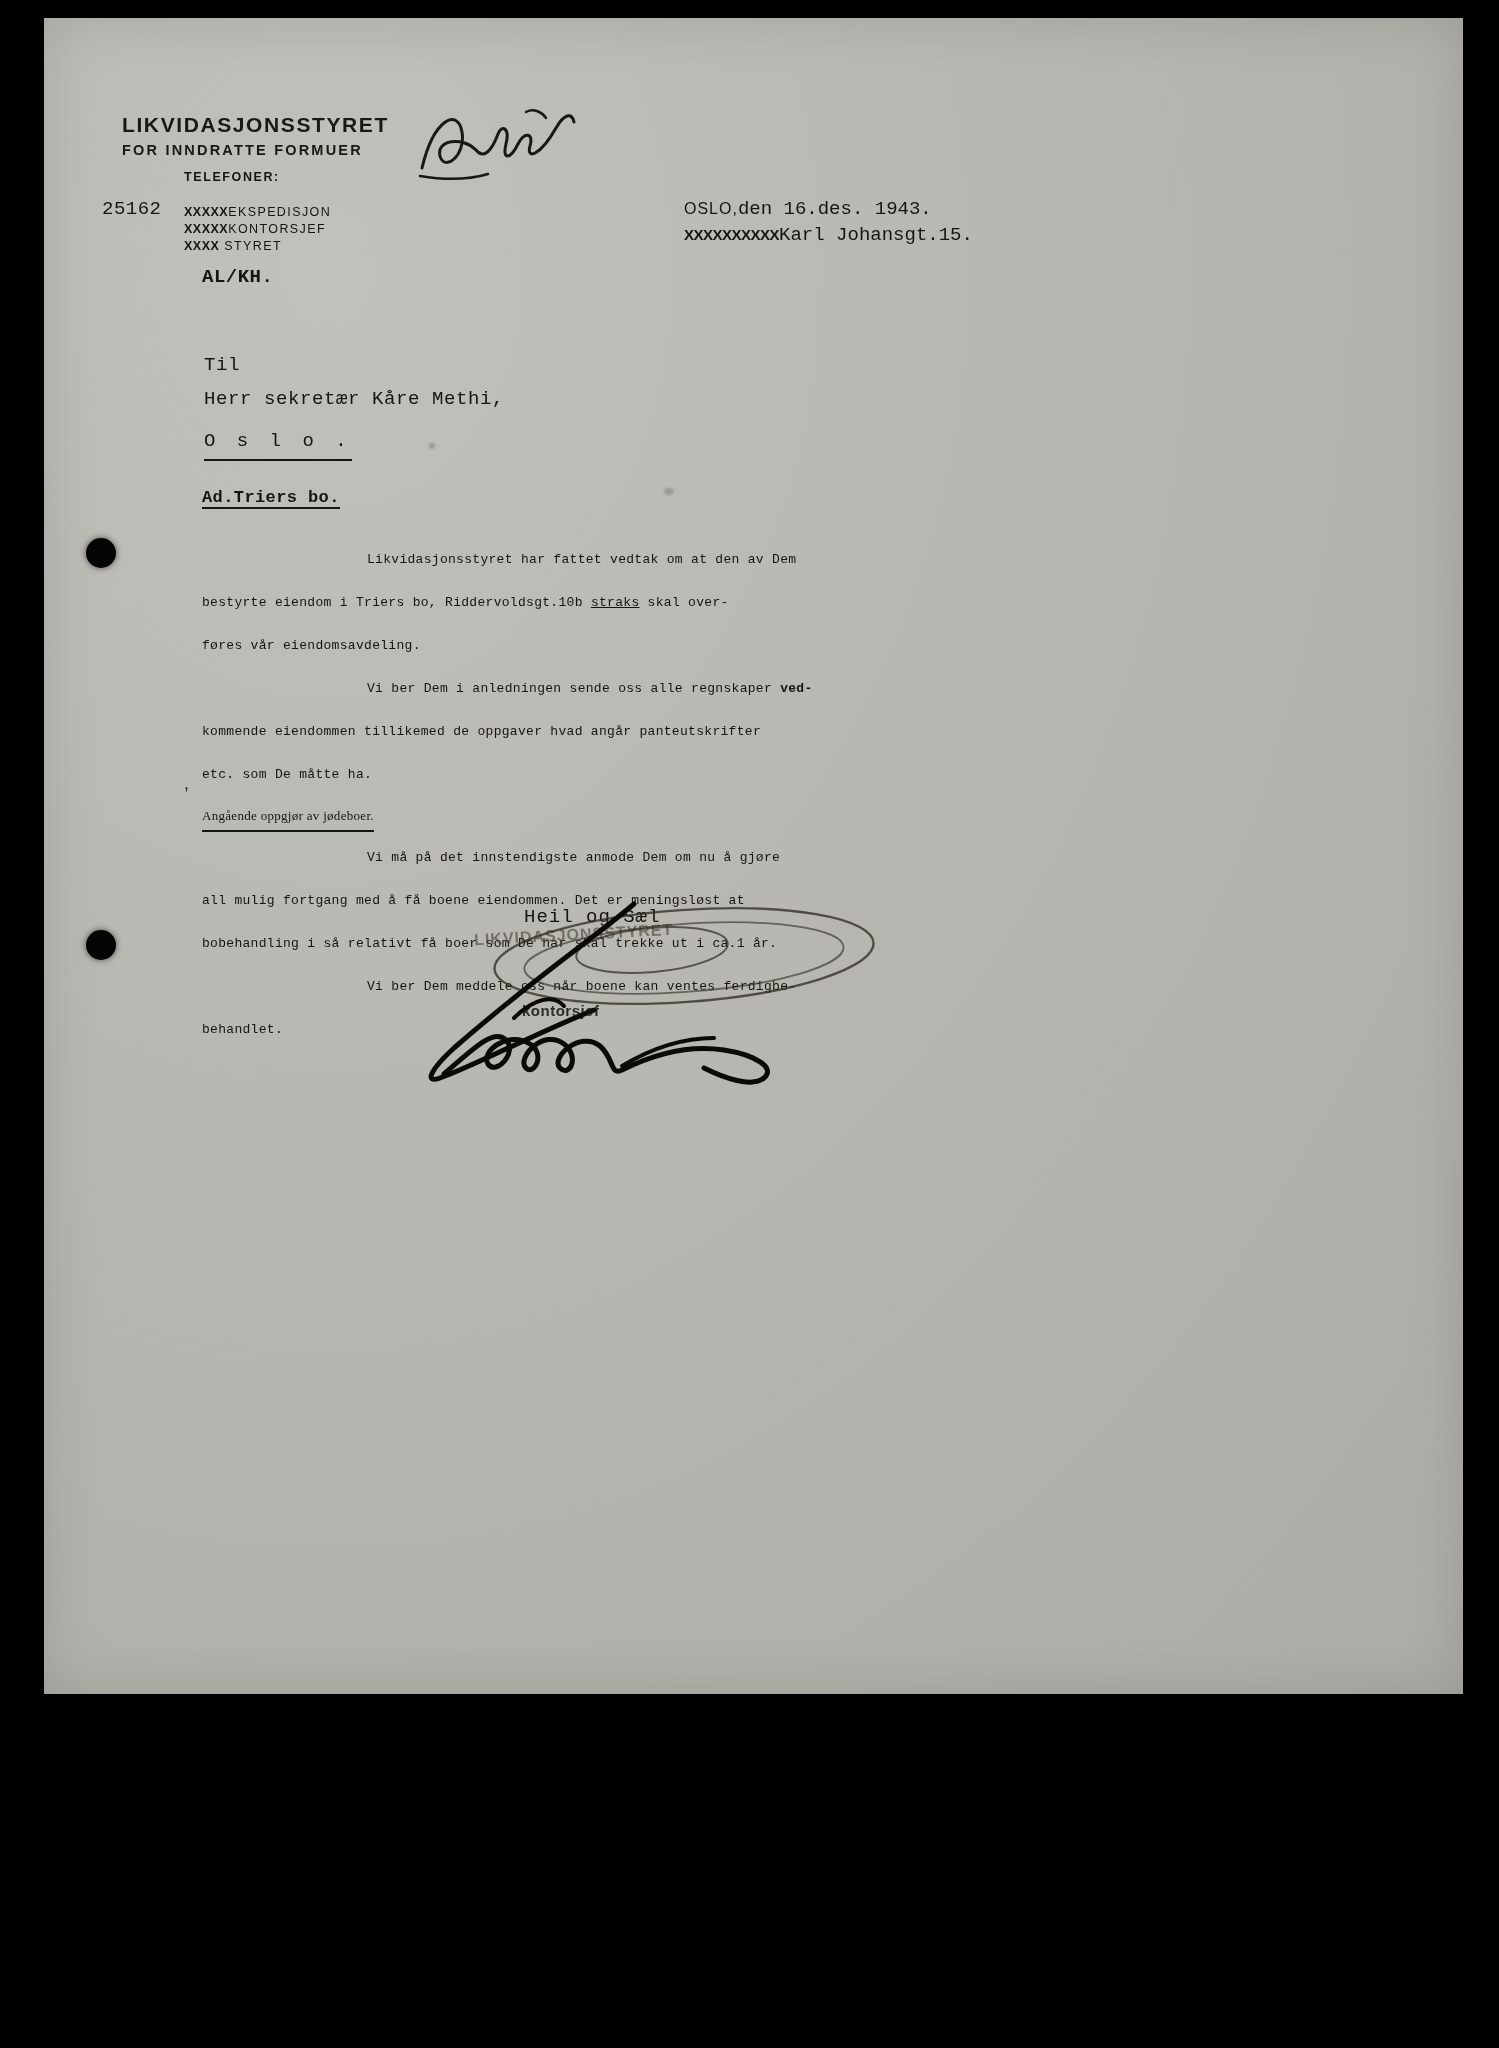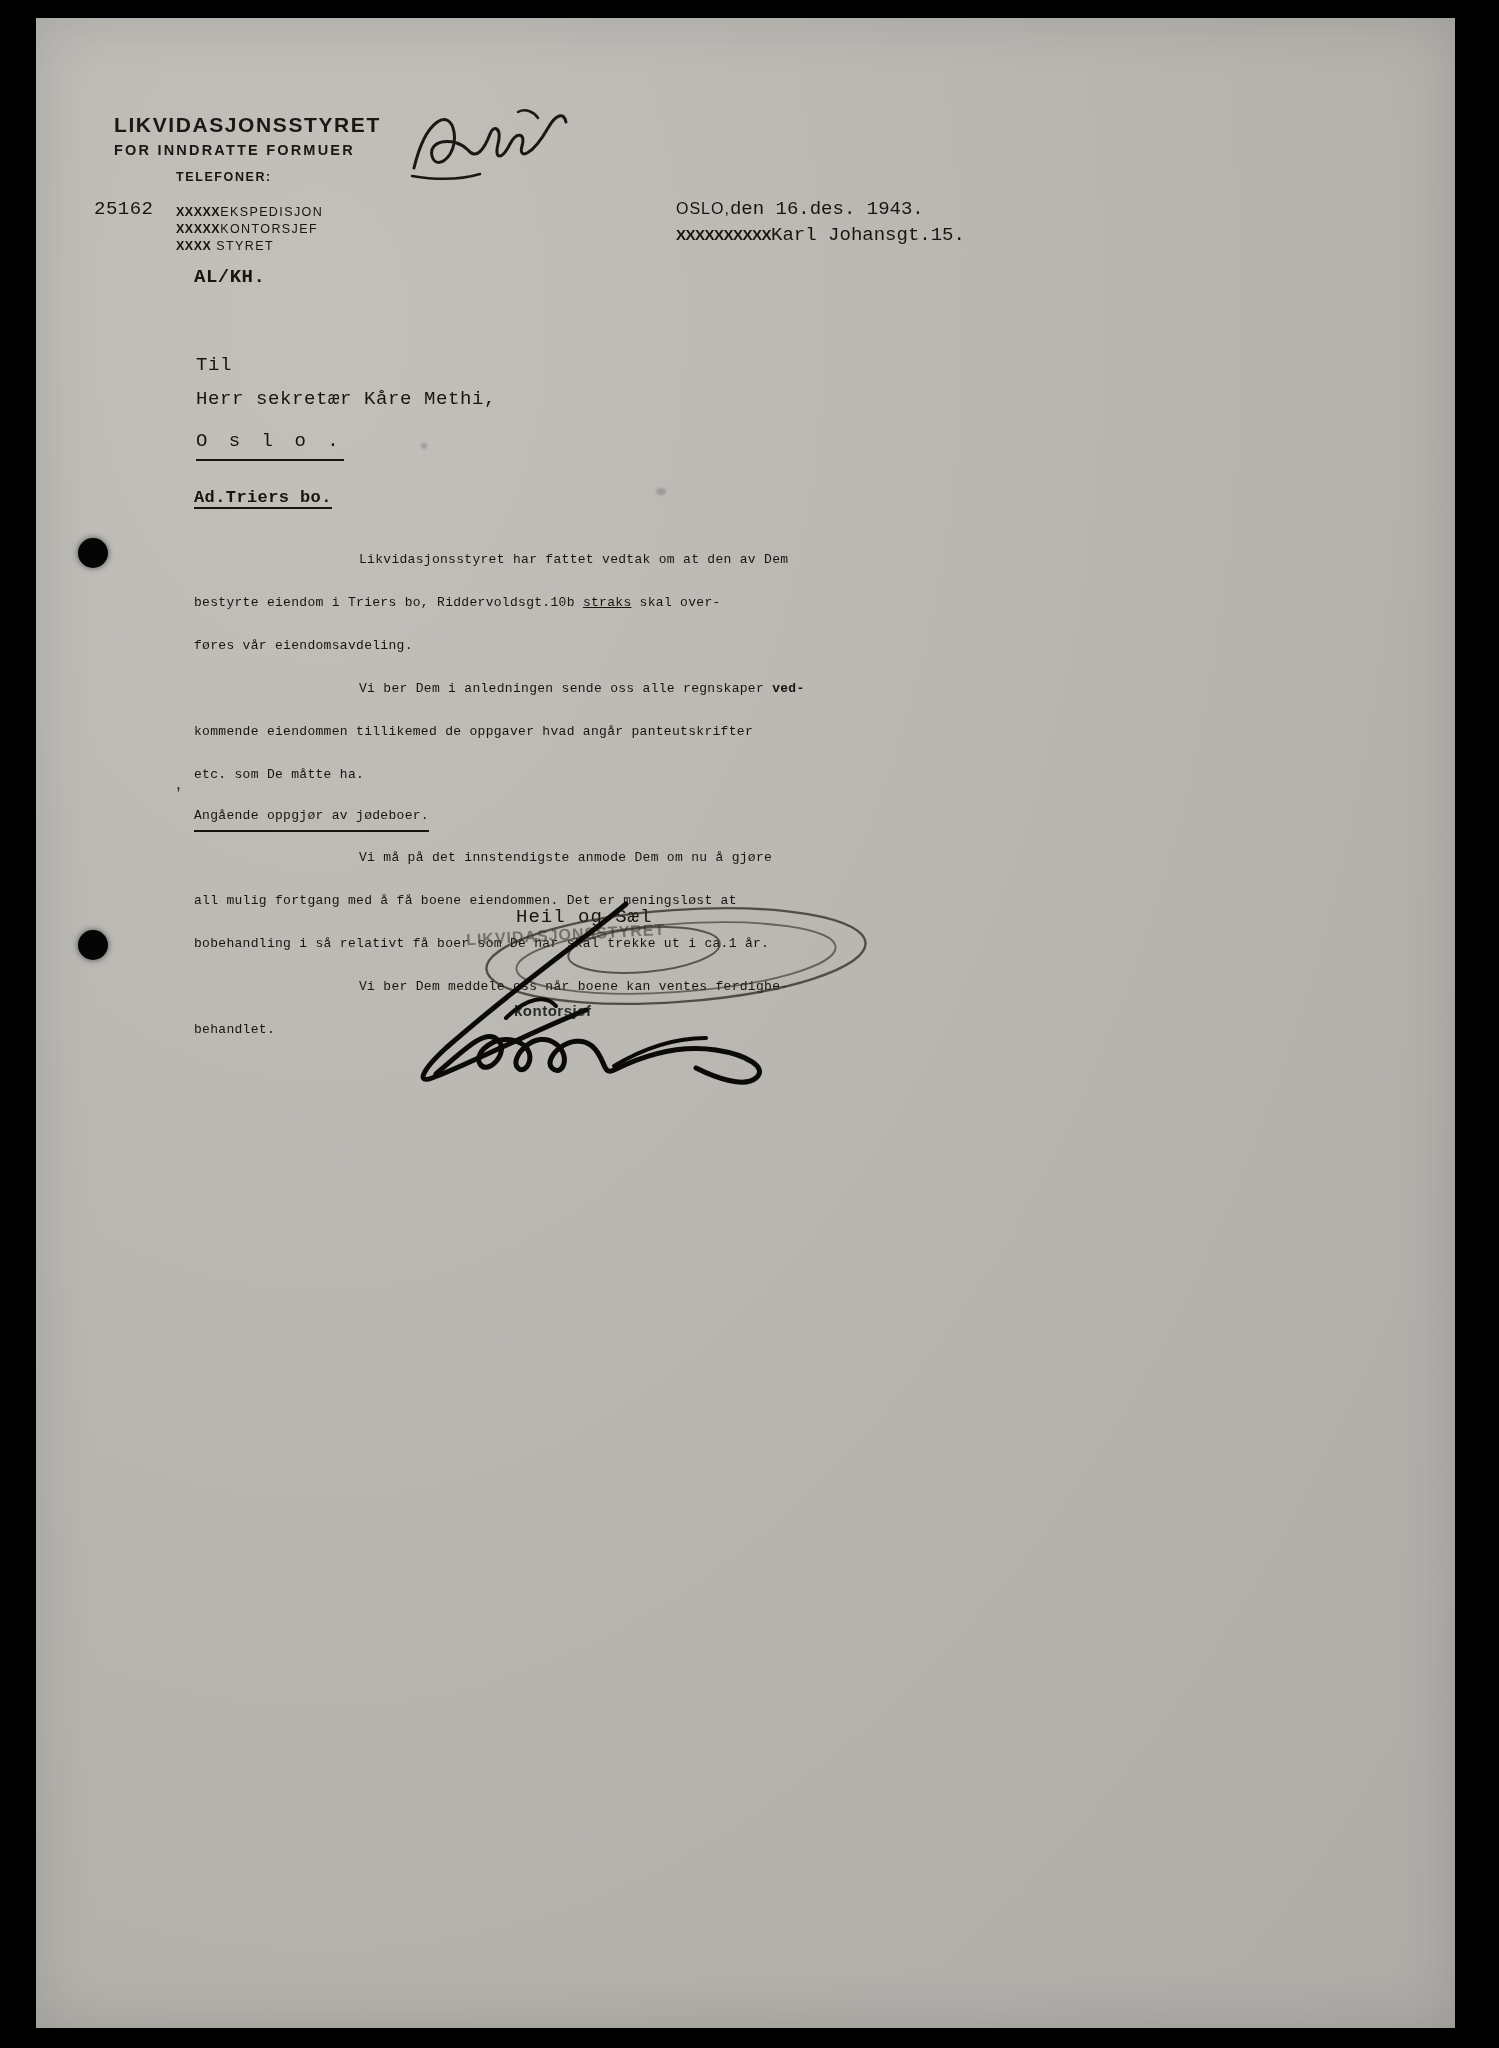--- a/index.html
+++ b/index.html
@@ -8,24 +8,24 @@
     background: #000;
   }
   body {
     width: 1499px;
     height: 2048px;
     overflow: hidden;
     font-family: "Liberation Mono", monospace;
   }
   .scan {
     position: absolute;
-    left: 36px;
+    left: 44px;
     top: 18px;
     width: 1419px;
-    height: 2010px;
+    height: 1676px;
     background: #b9b7b2;
     background-image:
       radial-gradient(ellipse at 20% 15%, #c2c0bb 0%, #b5b3ae 60%, #aeaca7 100%);
     box-shadow: inset 0 0 60px rgba(0,0,0,0.12);
   }
   .paper {
     position: absolute;
     left: 0; top: 0;
     width: 100%;
     height: 100%;
@@ -291,21 +291,21 @@
       <div>
         <span class="indent"></span><span>Likvidasjonsstyret har fattet vedtak om at den av Dem</span><br>
         <span>bestyrte eiendom i Triers bo, Riddervoldsgt.10b </span><span class="u">straks</span><span> skal over-</span><br>
         <span>føres vår eiendomsavdeling.</span>
       </div>
       <div>
         <span class="indent"></span><span>Vi ber Dem i anledningen sende oss alle regnskaper </span><span class="b">ved-</span><br>
         <span>kommende eiendommen tillikemed de oppgaver hvad angår panteutskrifter</span><br>
         <span>etc. som De måtte ha.</span>
       </div>
-      <div style="line-height:40px;">
+      <div style="line-height:40px;font-family:Liberation Serif, serif;">
         <span class="heading-u">Angående oppgjør av jødeboer.</span>
       </div>
       <div>
         <span class="indent"></span><span>Vi må på det innstendigste anmode Dem om nu å gjøre</span><br>
         <span>all mulig fortgang med å få boene eiendommen. Det er meningsløst at</span><br>
         <span>bobehandling i så relativt få boer som De har skal trekke ut i ca.1 år.</span>
       </div>
       <div>
         <span class="indent"></span><span>Vi ber Dem meddele oss når boene kan ventes ferdigbe-</span><br>
         <span>behandlet.</span>

